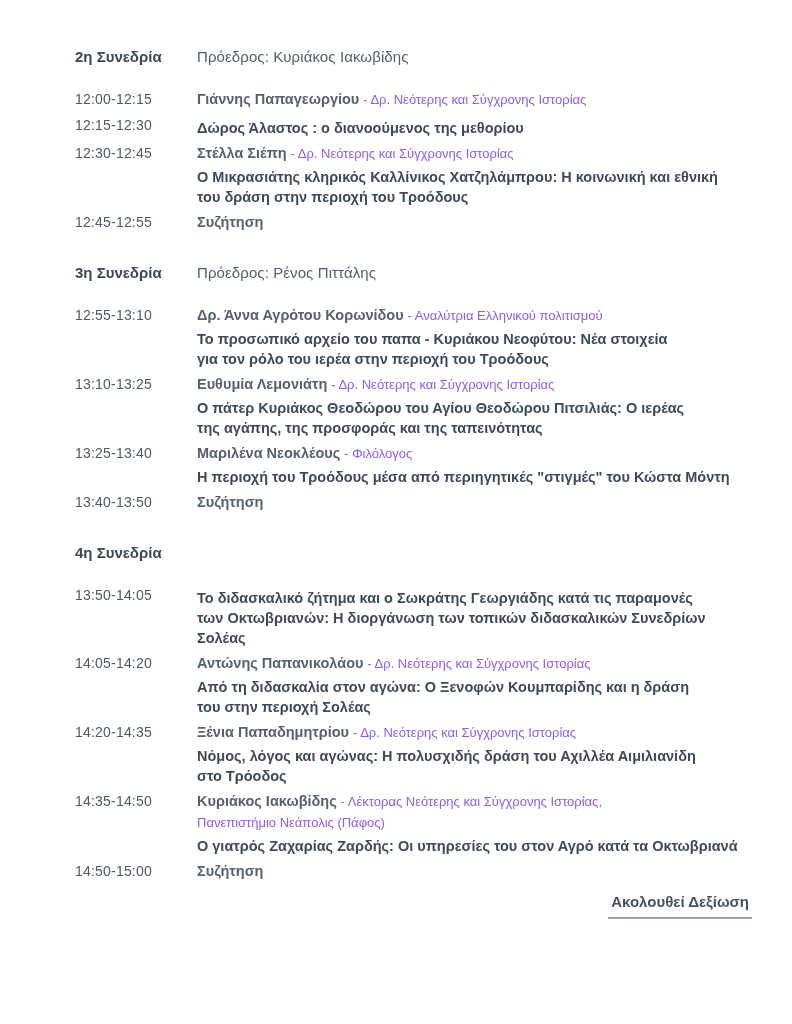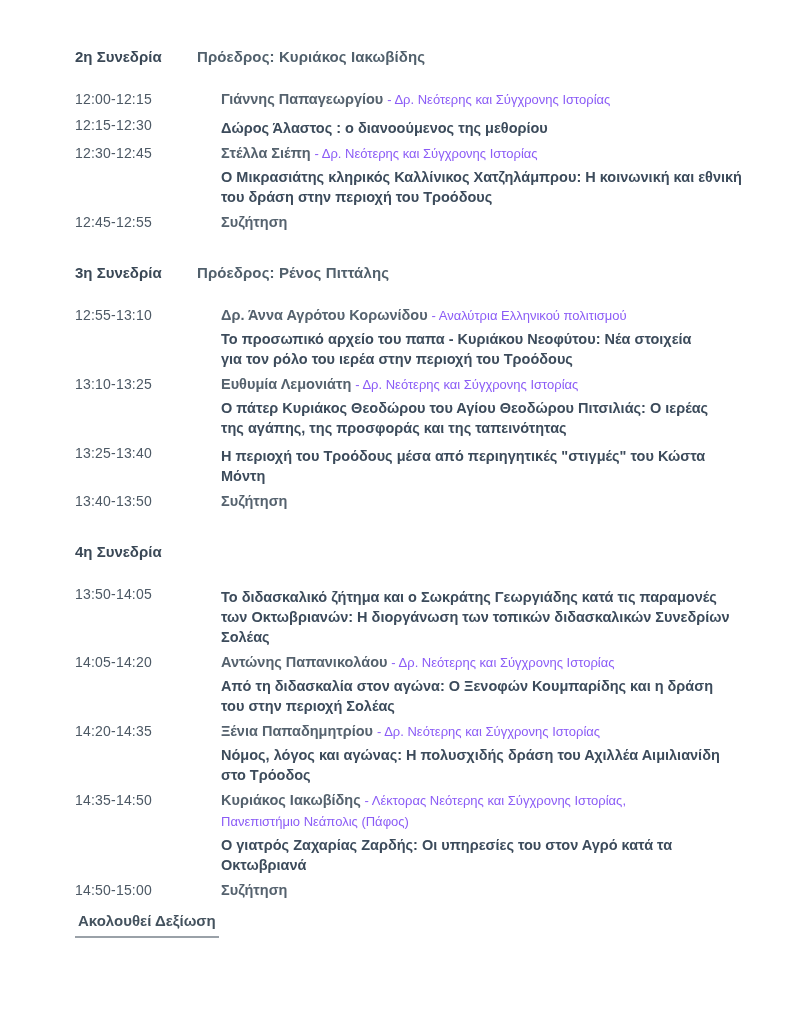--- a/index.html
+++ b/index.html
@@ -12,42 +12,42 @@
   body {
     width: 792px;
     height: 1024px;
     overflow: hidden;
   }
   .page {
     width: 792px;
     height: 764px;
     padding: 48px 40px 0 75px;
   }
-  .row { display: flex; align-items: flex-start; gap: 24px; }
+  .row { display: flex; align-items: flex-start; }
   .time-col {
     width: 122px;
     flex: none;
     font-size: 14px;
     line-height: 20px;
     color: #4d5965;
     letter-spacing: 0.2px;
   }
   .content-col { flex: 1; min-width: 0; }
 
   .session-header { display: flex; margin-bottom: 24px; }
   .session-number {
     width: 122px;
     flex: none;
     font-size: 15px;
     font-weight: bold;
     color: #3a4856;
   }
   .session-chair {
     font-size: 15px;
-    font-weight: bold;
+    font-weight: normal;
     color: #51606c;
     letter-spacing: 0.1px;
   }
 
   .entry { margin-bottom: 5px; }
   .speaker-line { font-size: 14px; line-height: 20px; }
   .speaker {
     font-weight: bold;
     font-size: 14.5px;
     color: #55626e;
@@ -69,20 +69,21 @@
     font-weight: bold;
     font-size: 14.5px;
     color: #55626e;
     line-height: 20px;
   }
 
   .session + .session { margin-top: 32px; }
 
   .footer {
     margin-top: 12px;
+    text-align: right;
   }
   .footer-label {
     display: inline-block;
     font-size: 15px;
     font-weight: bold;
     color: #44525e;
     padding: 0 3px 7px 3px;
     border-bottom: 2px solid #9aa1a8;
   }
 </style>
@@ -148,20 +149,21 @@
       <div class="content-col">
         <div class="speaker-line"><span class="speaker">Ευθυμία Λεμονιάτη</span> <span class="role">- Δρ. Νεότερης και Σύγχρονης Ιστορίας</span></div>
         <div class="talk-title">Ο πάτερ Κυριάκος Θεοδώρου του Αγίου Θεοδώρου  Πιτσιλιάς: Ο ιερέας
 της αγάπης, της προσφοράς και της ταπεινότητας</div>
       </div>
     </div>
 
     <div class="entry row">
       <div class="time-col">13:25-13:40</div>
       <div class="content-col">
+        <div class="speaker-line"><span class="speaker">Μαριλένα Νεοκλέους</span> <span class="role">- Φιλόλογος</span></div>
         <div class="talk-title">Η περιοχή του Τροόδους μέσα από περιηγητικές "στιγμές" του Κώστα Μόντη</div>
       </div>
     </div>
 
     <div class="entry row">
       <div class="time-col">13:40-13:50</div>
       <div class="content-col">
         <span class="discussion">Συζήτηση</span>
       </div>
     </div>

